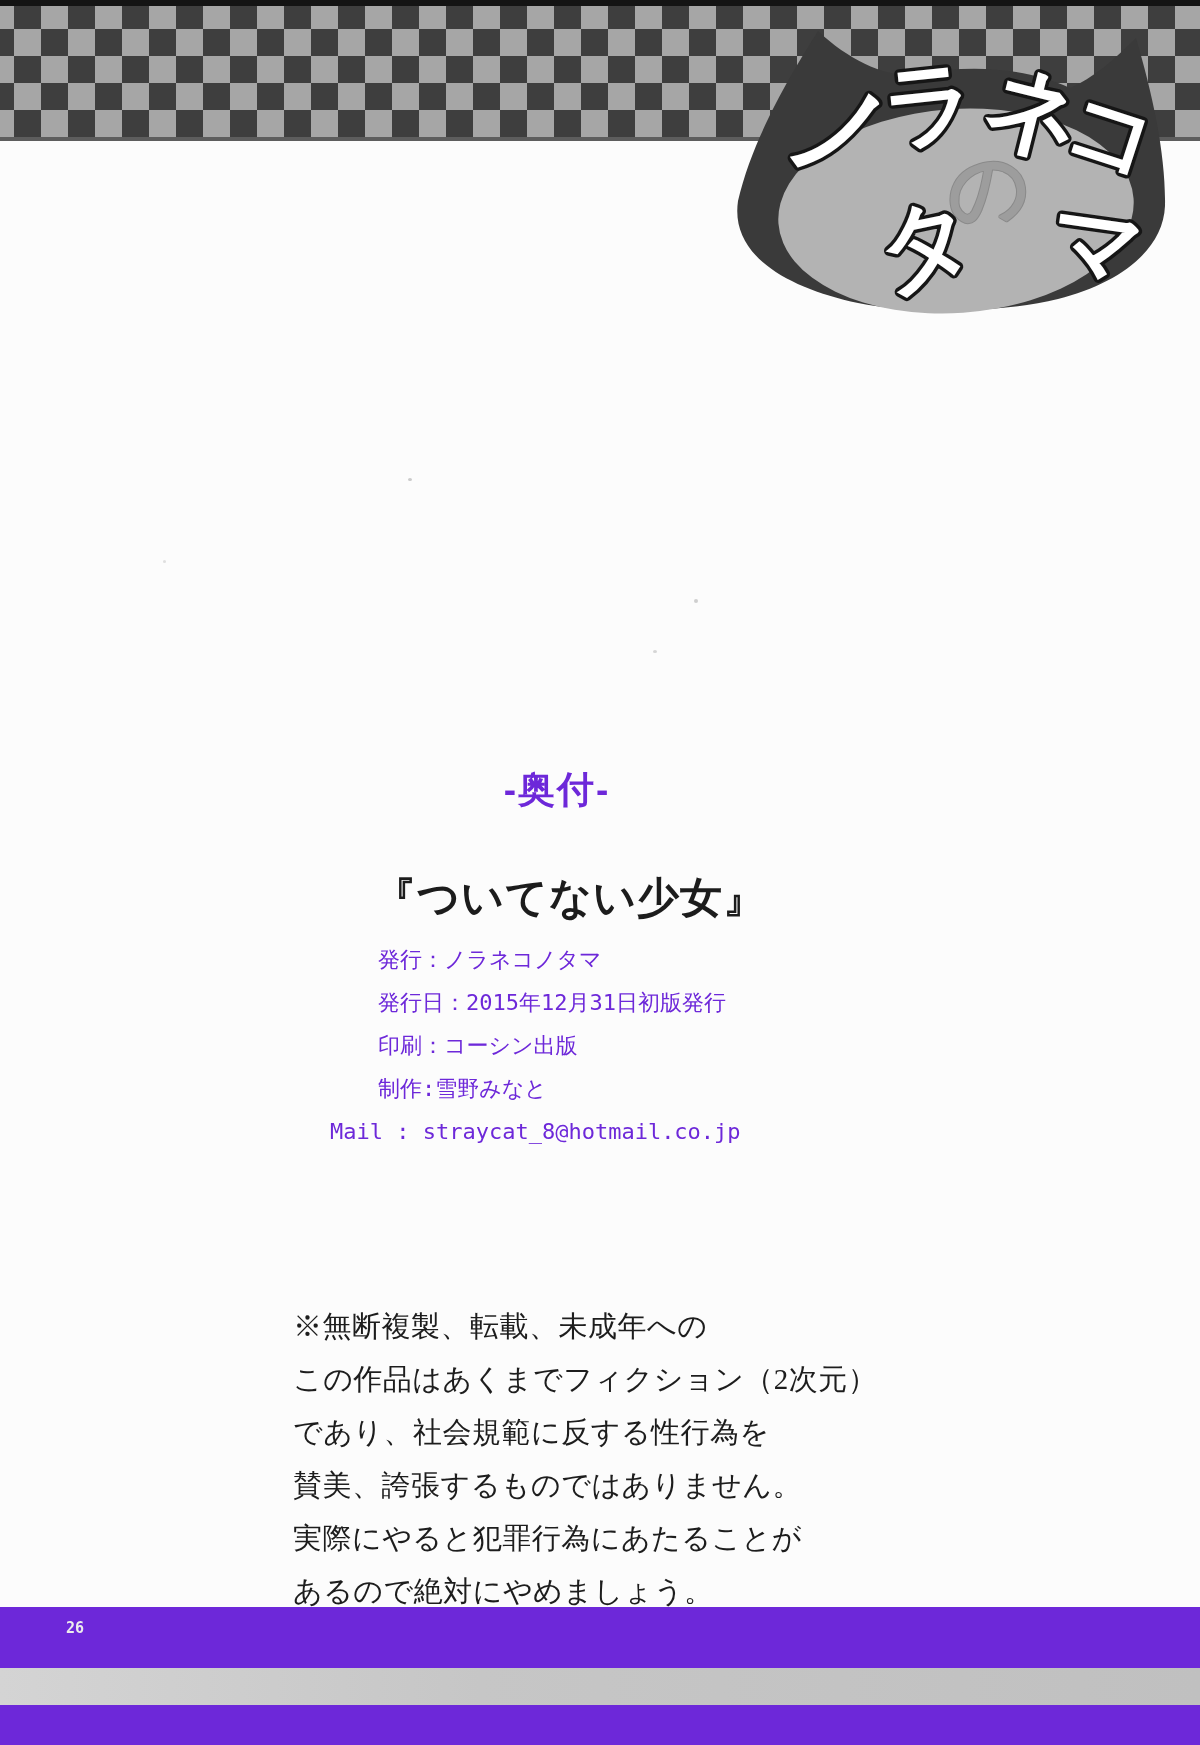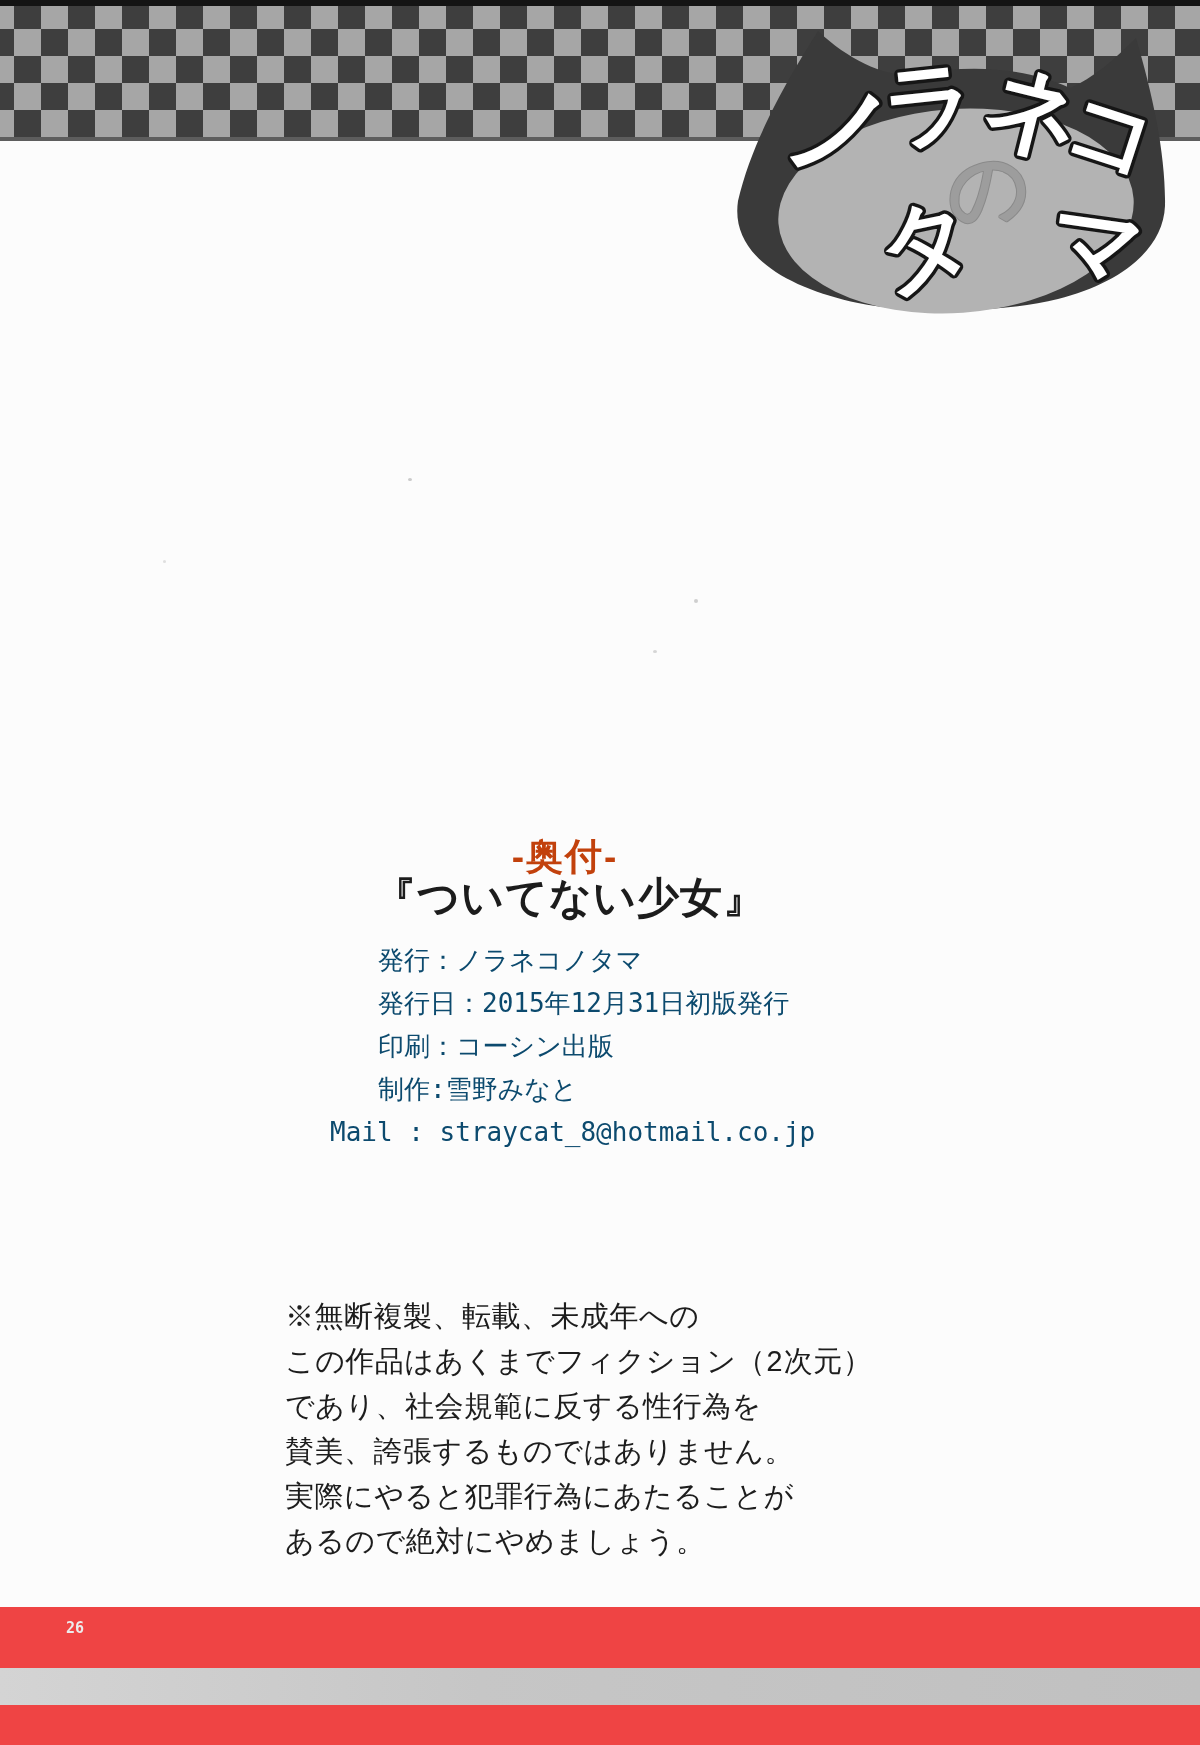--- a/index.html
+++ b/index.html
@@ -36,57 +36,57 @@
     font-weight:bold;
     paint-order:stroke;
     stroke-linejoin:round;
     stroke-linecap:round;
     text-anchor:middle;
     dominant-baseline:central;
   }
 
   
   .colophon-heading {
-    position:absolute; left:557px; top:832px; transform:translateX(-50%);
+    position:absolute; left:557px; top:765px; transform:translateX(-50%);
     font-family:"Liberation Sans", sans-serif;
-    font-size:37px; font-weight:bold; color:#c2410c;
-    letter-spacing:2px; white-space:nowrap;margin-left:8px;
+    font-size:37px; font-weight:bold; color:#6d28d9;
+    letter-spacing:2px; white-space:nowrap;
   }
   .book-title {
     position:absolute; left:570px; top:870px; transform:translateX(-50%);
     font-family:"Liberation Serif", serif;
     font-size:42px; font-weight:bold; color:#1c1c1c;
     letter-spacing:1px; white-space:nowrap;
   }
   .info-block {
     position:absolute; left:330px; top:946px; width:620px;
     font-family:"DejaVu Sans Mono", monospace;
-    font-size:26px; color:#0c4a6e;
+    font-size:22px; color:#6d28d9;
   }
   .info-block p { margin:0 0 15px 0; line-height:28px; white-space:nowrap; }
   .info-block p.indent { margin-left:48px; }
 
   .disclaimer-block {
     position:absolute; left:285px; top:1296px; width:620px;
     font-family:"Liberation Serif", serif;
     font-size:29px; color:#1d1d1d; font-weight:500;
   }
-  .disclaimer-block p { margin:0; line-height:45px; white-space:nowrap; letter-spacing:0.5px;font-family:Liberation Mono, monospace; }
+  .disclaimer-block p { margin:8px; line-height:45px; white-space:nowrap; letter-spacing:0.5px; }
 
   
   .speck { position:absolute; background:#9a9a9a; border-radius:50%; }
   .speck.s1 { left:408px; top:478px; width:4px; height:3px; opacity:.5; }
   .speck.s2 { left:694px; top:599px; width:4px; height:4px; opacity:.45; }
   .speck.s3 { left:653px; top:650px; width:4px; height:3px; opacity:.4; }
   .speck.s4 { left:163px; top:560px; width:3px; height:3px; opacity:.3; }
 
   
   .footer {
     position:absolute; left:0; top:1607px; width:1200px; height:138px;
-    background:#ef4444;
+    background:#6d28d9;
   }
   .footer-strip {
     position:absolute; left:0; top:61px; width:1200px; height:37px;
     background:linear-gradient(90deg,#d4d4d4 0%, #c6c6c6 40%, #c0c0c0 100%);
   }
   .page-number {
     position:absolute; left:66px; top:12px;
     color:#ececec; font-size:15px; font-weight:bold;
     font-family:"DejaVu Sans Mono", monospace;
   }

